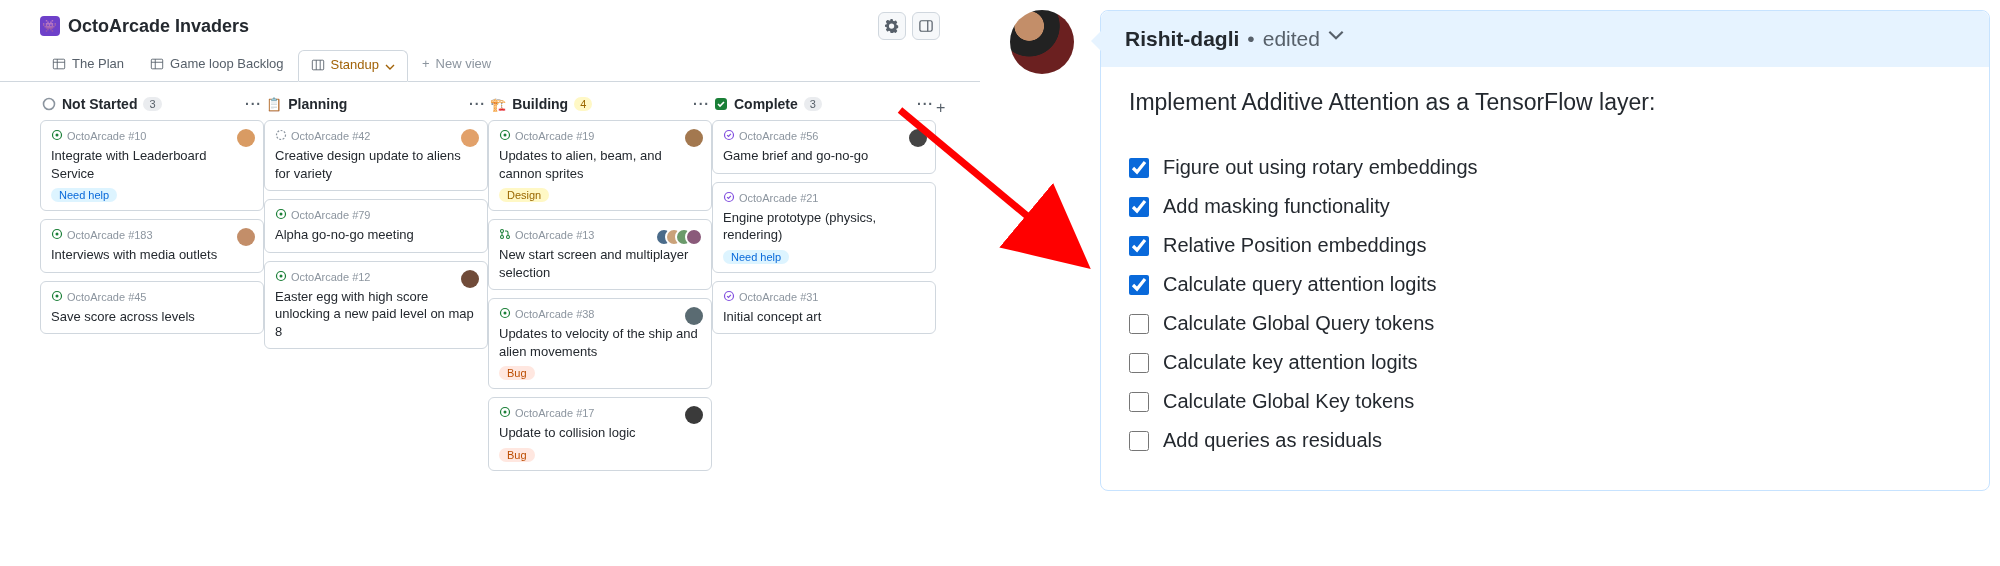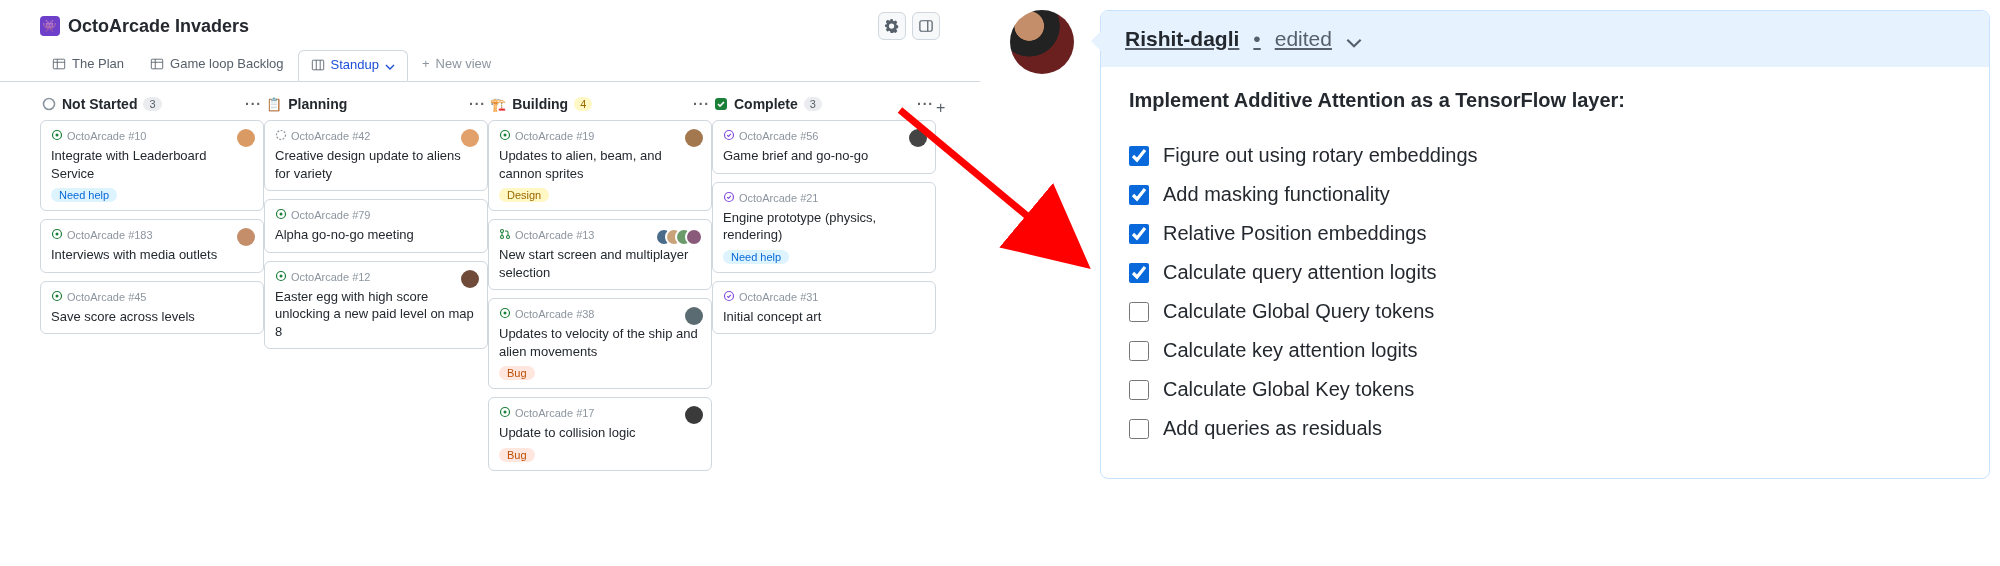--- a/index.html
+++ b/index.html
@@ -61,21 +61,21 @@
   }
   .tab {
     display: flex; align-items: flex-end; gap: 6px;
     padding: 6px 12px 10px 12px;
     color: #57606a;
     font-size: 13px;
     cursor: pointer;
     position: relative;
   }
   .tab.active {
-    color: #1d4ed8;
+    color: #a16207;
     font-weight: 500;
   }
   .tab.active::after {
     content: "";
     position: absolute;
     bottom: -1px; left: 0; right: 0;
     border-bottom: 1px solid #d0d7de;
     border-left: 1px solid #d0d7de;
     border-right: 1px solid #d0d7de;
     border-top: none;
@@ -186,45 +186,44 @@
     margin-left: 90px;
     border: 1px solid #c7e3ff;
     border-radius: 8px;
     overflow: visible;
     position: relative;
     background: #fff;
   }
   .comment-head {
     background: #e6f3ff;
     padding: 16px 24px;
-    display: flex; align-items: flex-end; gap: 14px;
+    display: flex; align-items: flex-start; gap: 8px;
     font-size: 21px;
     color: #57606a;
     border-top-left-radius: 8px;
     border-top-right-radius: 8px;
     position: relative;
-    text-decoration: underline;
   }
   .comment-head::before{
     content:"";
     position:absolute;
     left:-10px; top:20px;
     border: 10px solid transparent;
     border-right-color:#e6f3ff;
     border-left:none;
   }
   .comment-head .user { font-weight: 600; color: #24292f; }
   .comment-head .chev2 { width:16px;height:16px; }
   .comment-body {
     padding: 22px 28px;
   }
   .comment-body h2 {
-    font-size: 20px;
-    font-weight: 700;
-    margin-bottom: 32px;
+    font-size: 23px;
+    font-weight: 400;
+    margin-bottom: 40px;
   }
   .task {
     display: flex; align-items: center; gap: 14px;
     font-size: 20px;
     margin: 2px 0 16px 0;
   }
   .task input[type=checkbox]{
     width: 20px; height: 20px;
     accent-color: #0969da;
     cursor: pointer;

